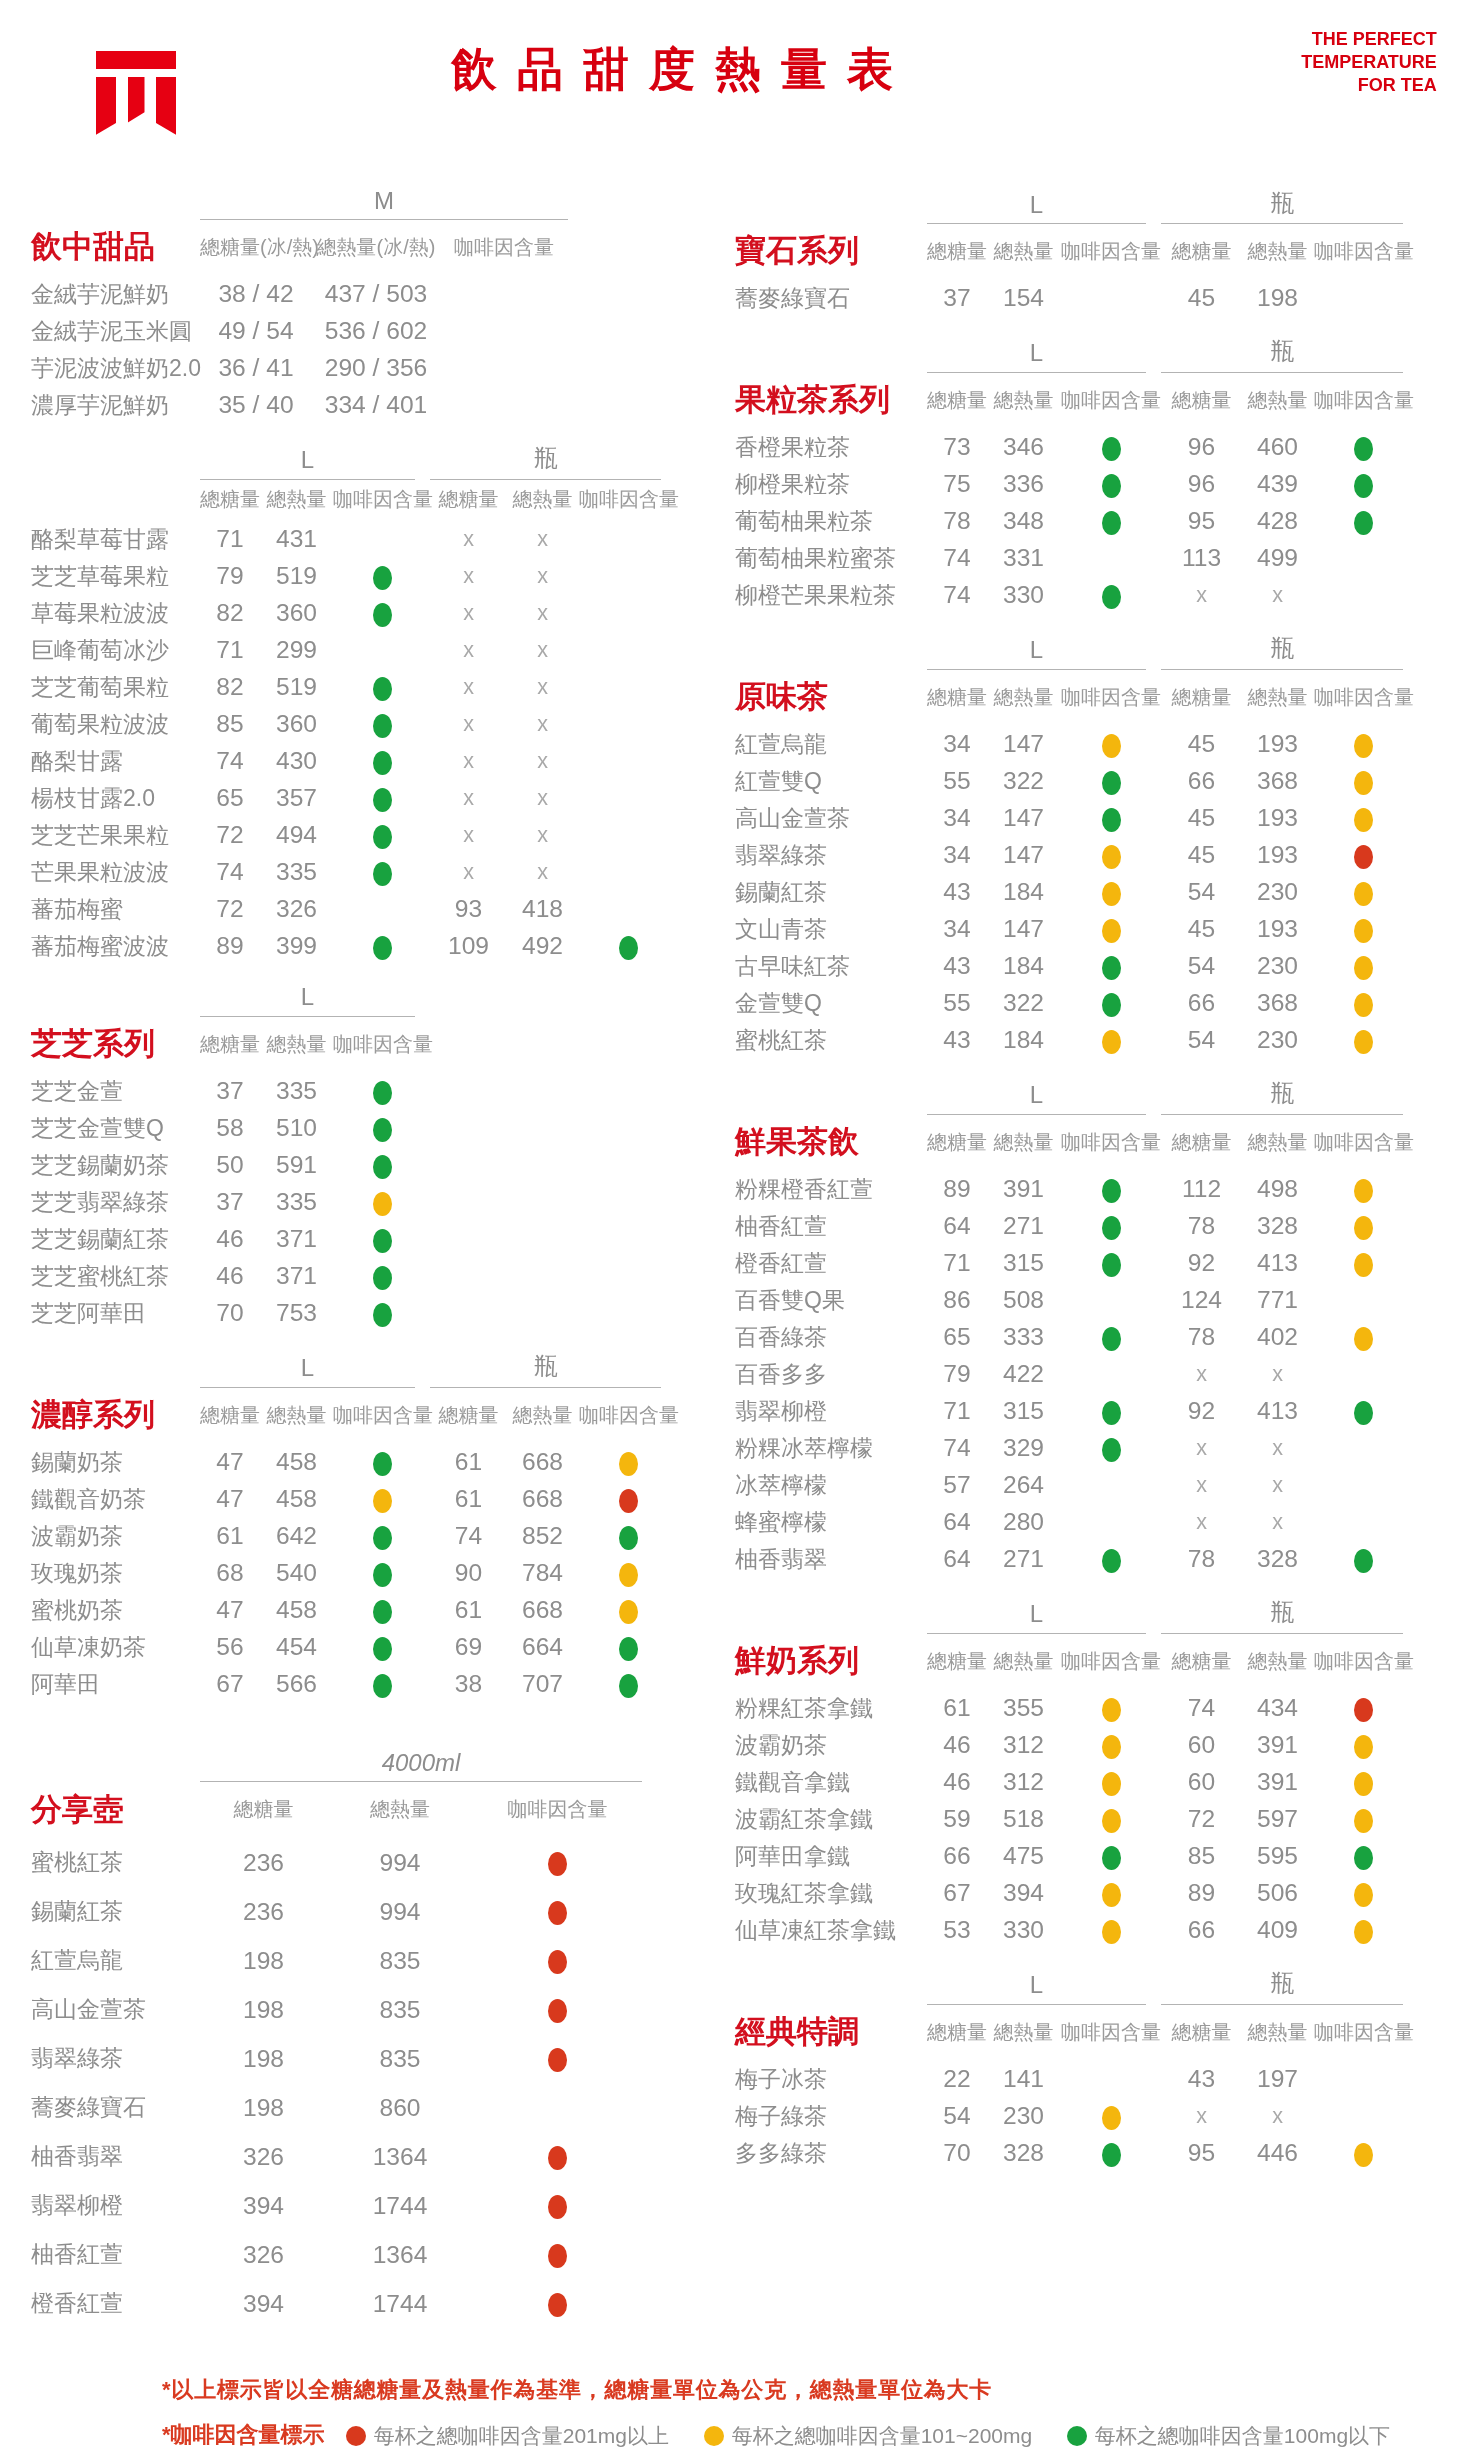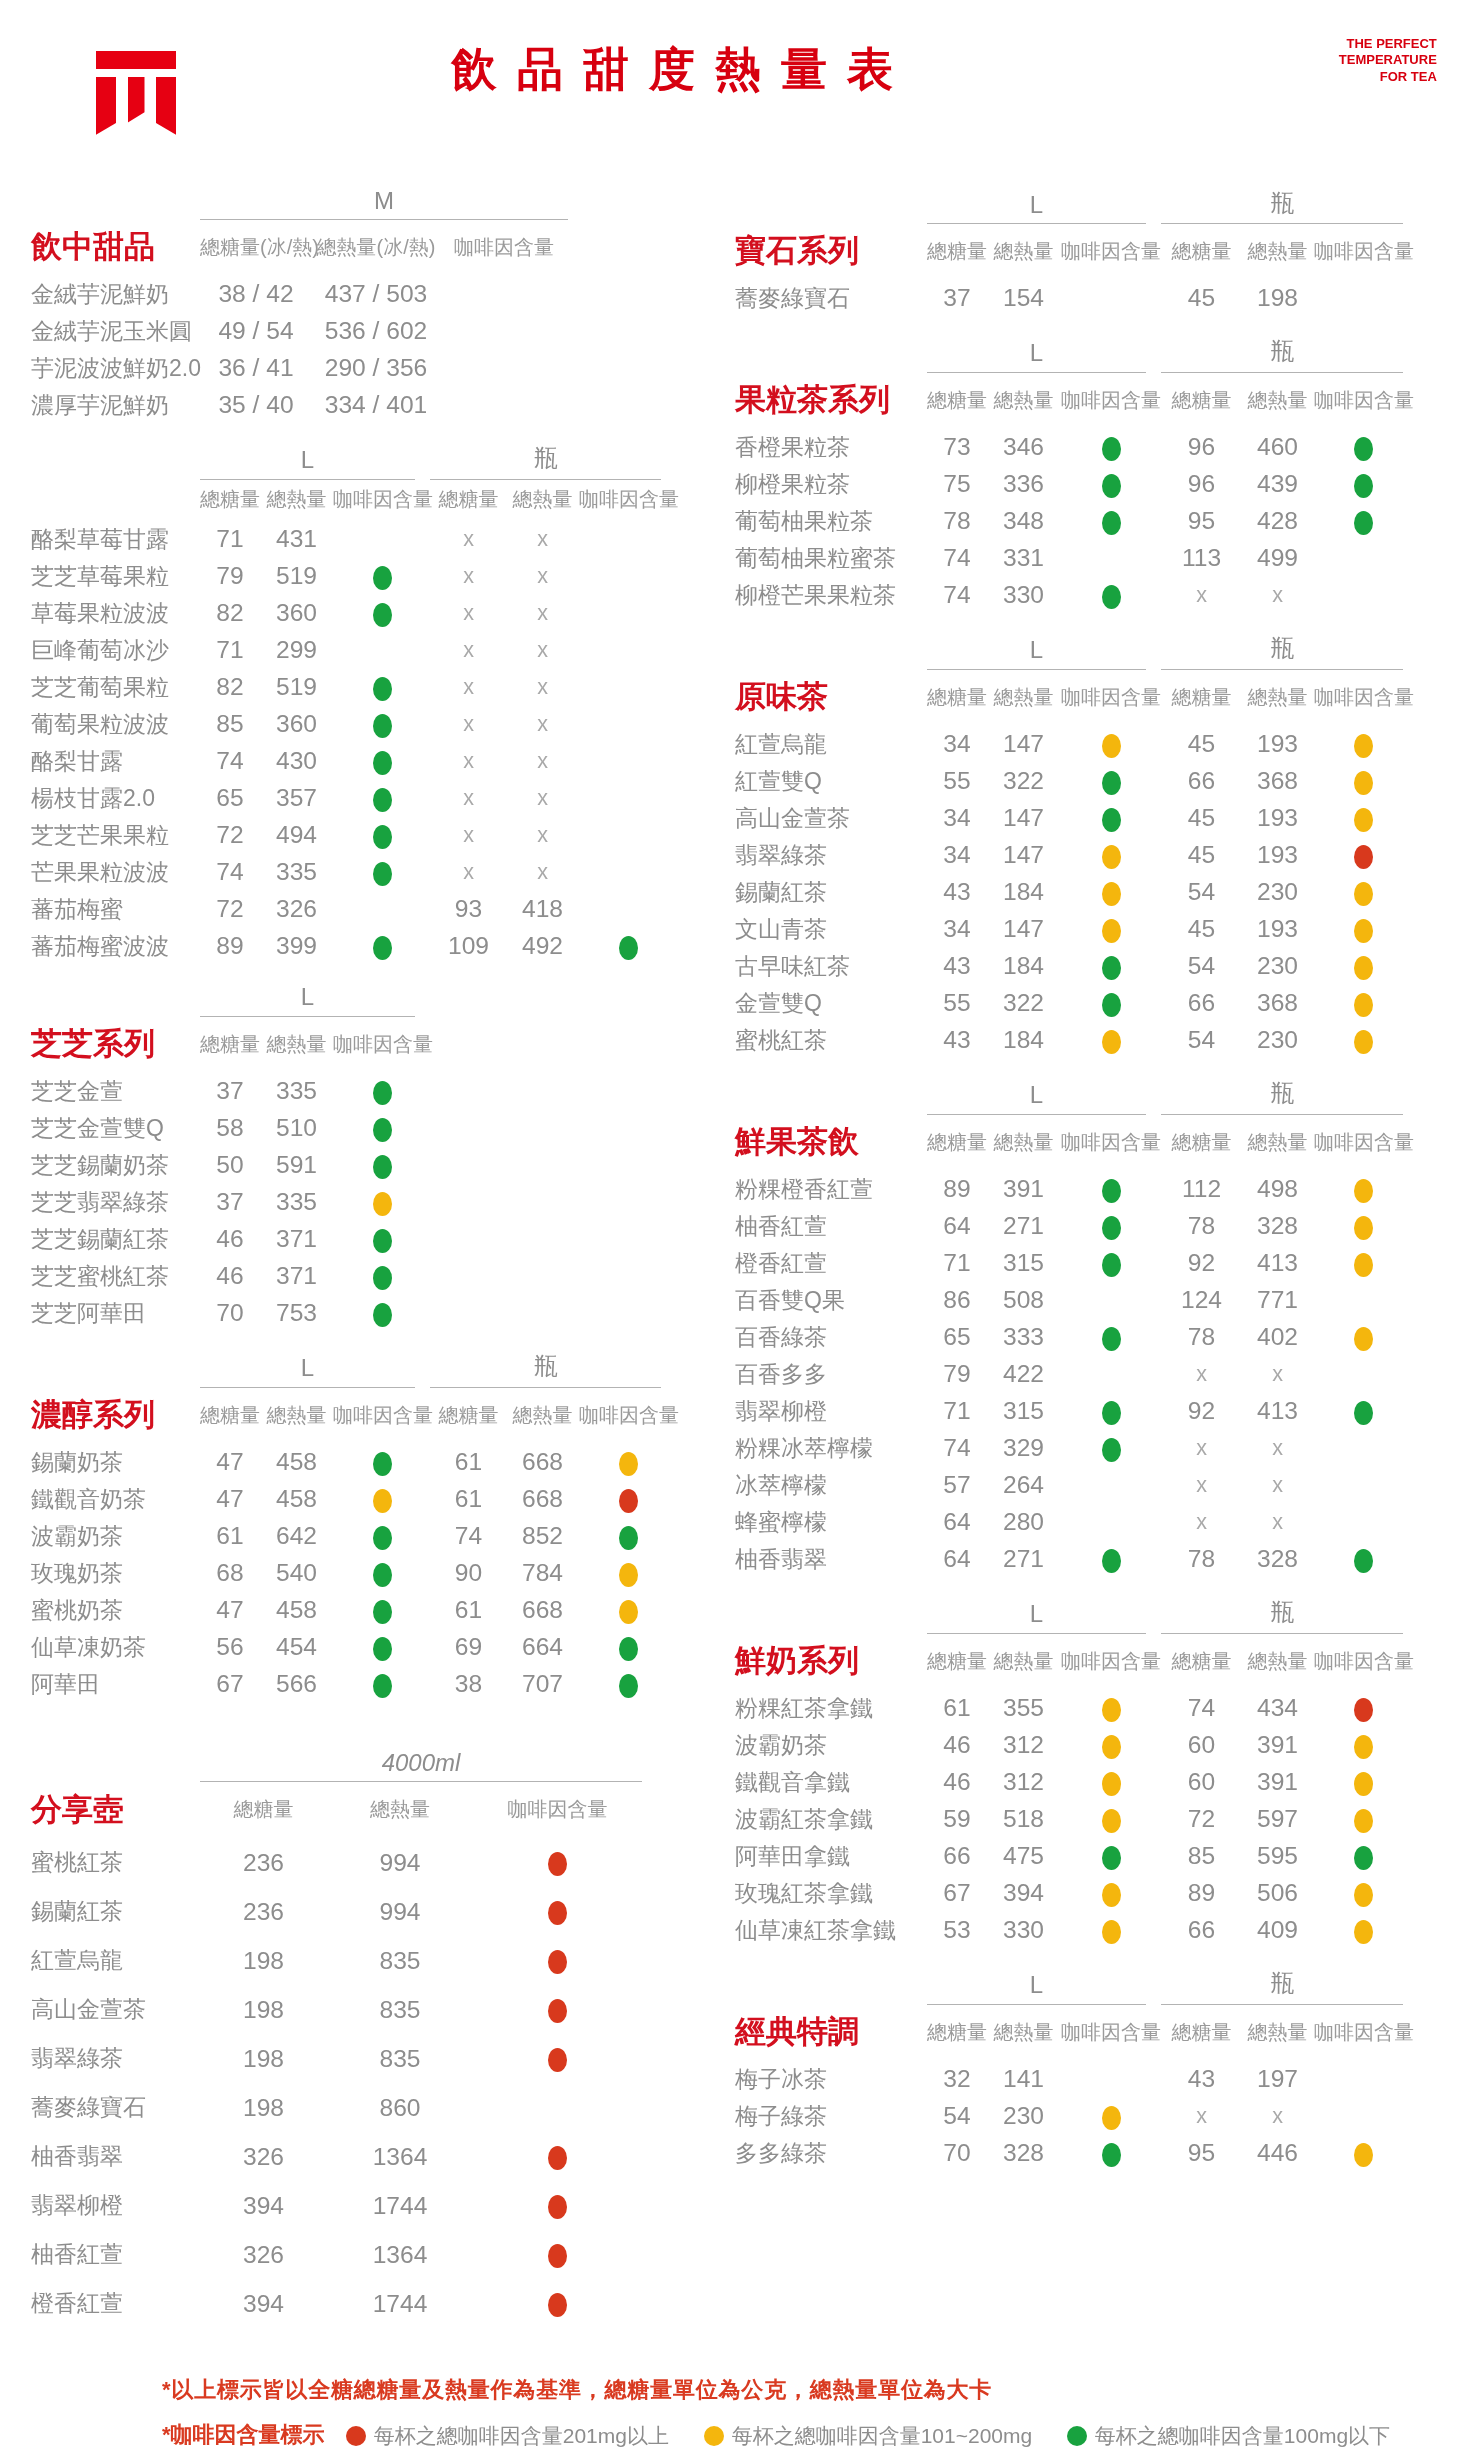--- a/index.html
+++ b/index.html
@@ -11,22 +11,22 @@
   .logo{position:absolute;left:65px;top:29px;width:85px;height:100px;}
   .logo .bar{width:80px;height:18.5px;background:#e60012;}
   .logo .legs{display:flex;justify-content:space-between;width:80px;margin-top:7.7px;}
   .logo .leg{background:#e60012;}
   .leg1{width:20px;height:58px;clip-path:polygon(0 0,100% 0,100% 80%,0 100%);}
   .leg2{width:17px;height:48px;clip-path:polygon(0 0,100% 0,100% 74%,0 96%);}
   .leg3{width:20px;height:58px;clip-path:polygon(0 0,100% 0,100% 100%,0 80%);}
   .maintitle{position:absolute;left:46%;top:17px;transform:translateX(-50%);
     font-family:"Liberation Serif",serif;font-weight:bold;font-size:46px;color:#d7000f;
     letter-spacing:20px;white-space:nowrap;}
-  .tagline{position:absolute;right:9.2px;top:14px;text-align:right;color:#d7000f;
-    font-weight:bold;font-size:13px;line-height:1.3;}
+  .tagline{position:absolute;right:9.2px;top:6px;text-align:right;color:#d7000f;
+    font-weight:bold;font-size:18px;line-height:1.3;}
 
   
   .cols{display:flex;align-items:flex-start;}
   .colL{width:704px;flex:none;}
   .colR{width:727px;flex:none;}
 
   .sec{margin-bottom:18.5px;}
   .band{display:flex;align-items:flex-end;}
   .band .sp{flex:none;}
   .grp{flex:none;text-align:center;border-bottom:1.5px solid #b3b3b3;padding-bottom:4.6px;
@@ -875,21 +875,21 @@
           <div class="cell h">總糖量</div>
           <div class="cell h">總熱量</div>
           <div class="cell h">咖啡因含量</div>
           <div class="cell h">總糖量</div>
           <div class="cell h">總熱量</div>
           <div class="cell h">咖啡因含量</div>
         </div>
         <div class="rows">
             <div class="g lbr">
               <div class="cell name">梅子冰茶</div>
-              <div class="cell val">32</div>
+              <div class="cell val">22</div>
               <div class="cell val">141</div>
               <div class="cell val"></div>
               <div class="cell val">43</div>
               <div class="cell val">197</div>
               <div class="cell val"></div>
             </div>
             <div class="g lbr">
               <div class="cell name">梅子綠茶</div>
               <div class="cell val">54</div>
               <div class="cell val">230</div>

